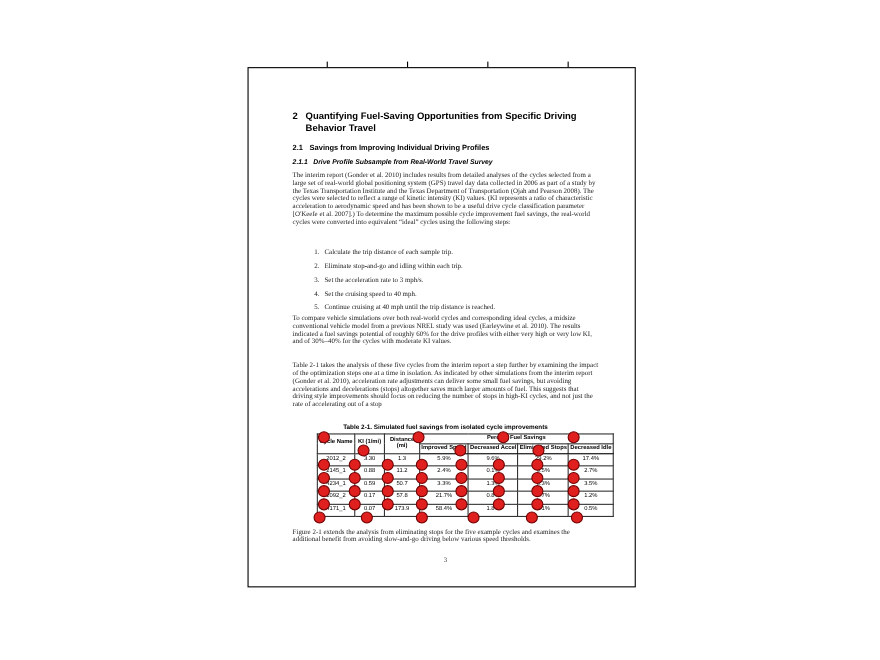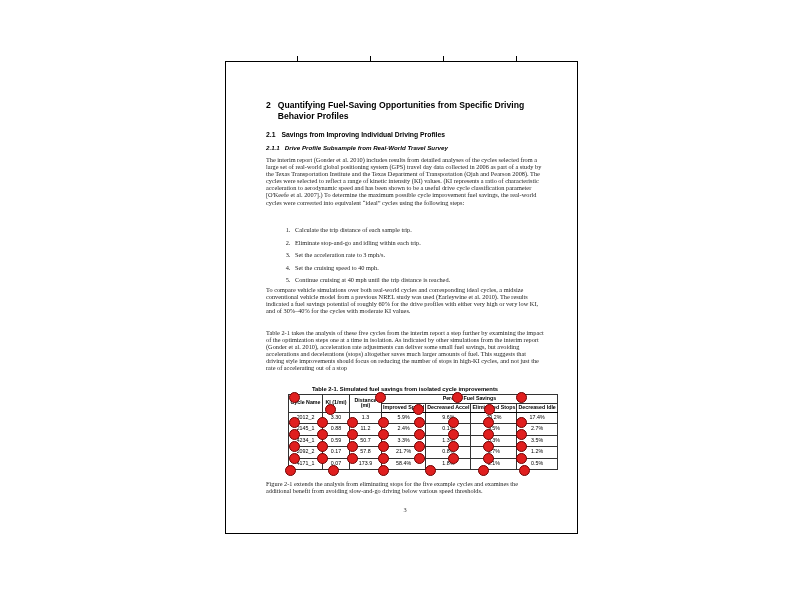--- a/index.html
+++ b/index.html
@@ -39,21 +39,21 @@
 
 <div class="tick" style="left:297px;"></div>
 <div class="tick" style="left:370px;"></div>
 <div class="tick" style="left:443px;"></div>
 <div class="tick" style="left:516px;"></div>
 
 <div class="page">
 
   <div class="blk h1">
     <span>2</span>
-    <span>Quantifying Fuel-Saving Opportunities from Specific Driving Behavior Profiles</span>
+    <span>Quantifying Fuel-Saving Opportunities from Specific Driving Behavior Travel</span>
   </div>
 
   <div class="blk h2">
     <span>2.1</span>
     <span>Savings from Improving Individual Driving Profiles</span>
   </div>
 
   <div class="blk h3">
     <span>2.1.1</span>
     <span>Drive Profile Subsample from Real-World Travel Survey</span>

